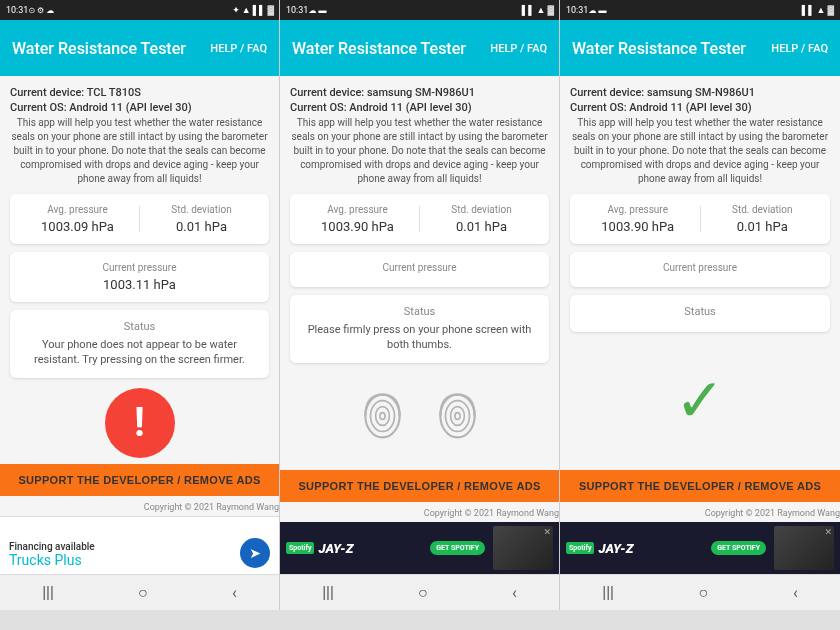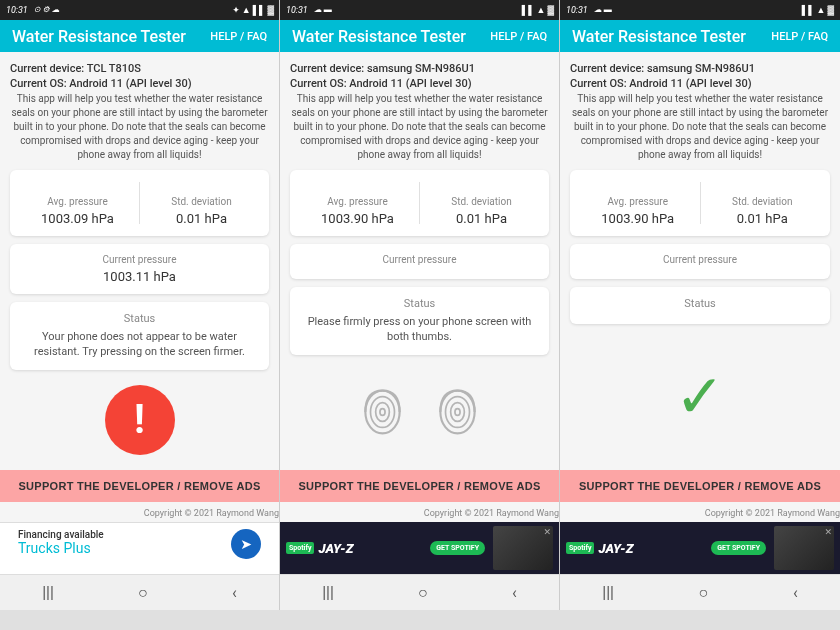--- a/index.html
+++ b/index.html
@@ -19,21 +19,21 @@
       font-size: 9px;
       display: flex;
       align-items: center;
       justify-content: space-between;
       padding: 0 6px;
     }
     .status-bar:first-child { width: 280px; }
     .status-bar:nth-child(2) { width: 280px; border-left: 1px solid #444; }
     .status-bar:nth-child(3) { width: 280px; border-left: 1px solid #444; }
 
-    .status-left { display: flex; align-items: flex-start; gap: 6px; font-style: italic; }
+    .status-left { display: flex; align-items: center; gap: 0; }
     .status-right { display: flex; align-items: center; gap: 2px; }
 
     
     .phones {
       display: flex;
       flex: 1;
     }
 
     .phone {
       width: 280px;
@@ -42,21 +42,21 @@
       flex-direction: column;
       background: #f5f5f5;
       border-right: 1px solid #ccc;
       overflow: hidden;
     }
 
     
     .app-header {
       background: #00bcd4;
       color: white;
-      height: 32px;
+      height: 56px;
       display: flex;
       align-items: center;
       justify-content: space-between;
       padding: 0 12px;
       flex-shrink: 0;
     }
     .app-title {
       font-size: 16px;
       font-weight: 500;
       color: white;
@@ -181,21 +181,21 @@
 
     
     .green-check {
       color: #4caf50;
       font-size: 60px;
       line-height: 1;
     }
 
     
     .support-btn {
-      background: #fca5a5;
+      background: #f97316;
       border: none;
       color: #333;
       font-size: 11px;
       font-weight: 600;
       padding: 10px 8px;
       text-align: center;
       width: 100%;
       cursor: pointer;
       margin-bottom: 4px;
       text-transform: uppercase;
@@ -258,25 +258,25 @@
 
     .nav-icon {
       color: #555;
       font-size: 16px;
     }
 
     
     .financing-bar {
       background: white;
       border-top: 1px solid #ddd;
-      padding: 6px 18px;
-      display: flex;
-      align-items: flex-start;
+      padding: 6px 9px;
+      display: flex;
+      align-items: flex-end;
       justify-content: space-between;
-      height: 52px;
+      height: 58px;
       flex-shrink: 0;
     }
 
     .financing-text {
       display: flex;
       flex-direction: column;
     }
 
     .financing-title {
       font-size: 10px;
@@ -302,21 +302,20 @@
     }
 
     
     .pressure-cols {
       display: flex;
     }
 
     .pressure-col {
       flex: 1;
       text-align: center;
-      margin-top: 16px;
     }
 
     .pressure-col-divider {
       width: 1px;
       background: #e0e0e0;
       margin: 2px 8px;
     }
   </style>
 </head>
 <body>

